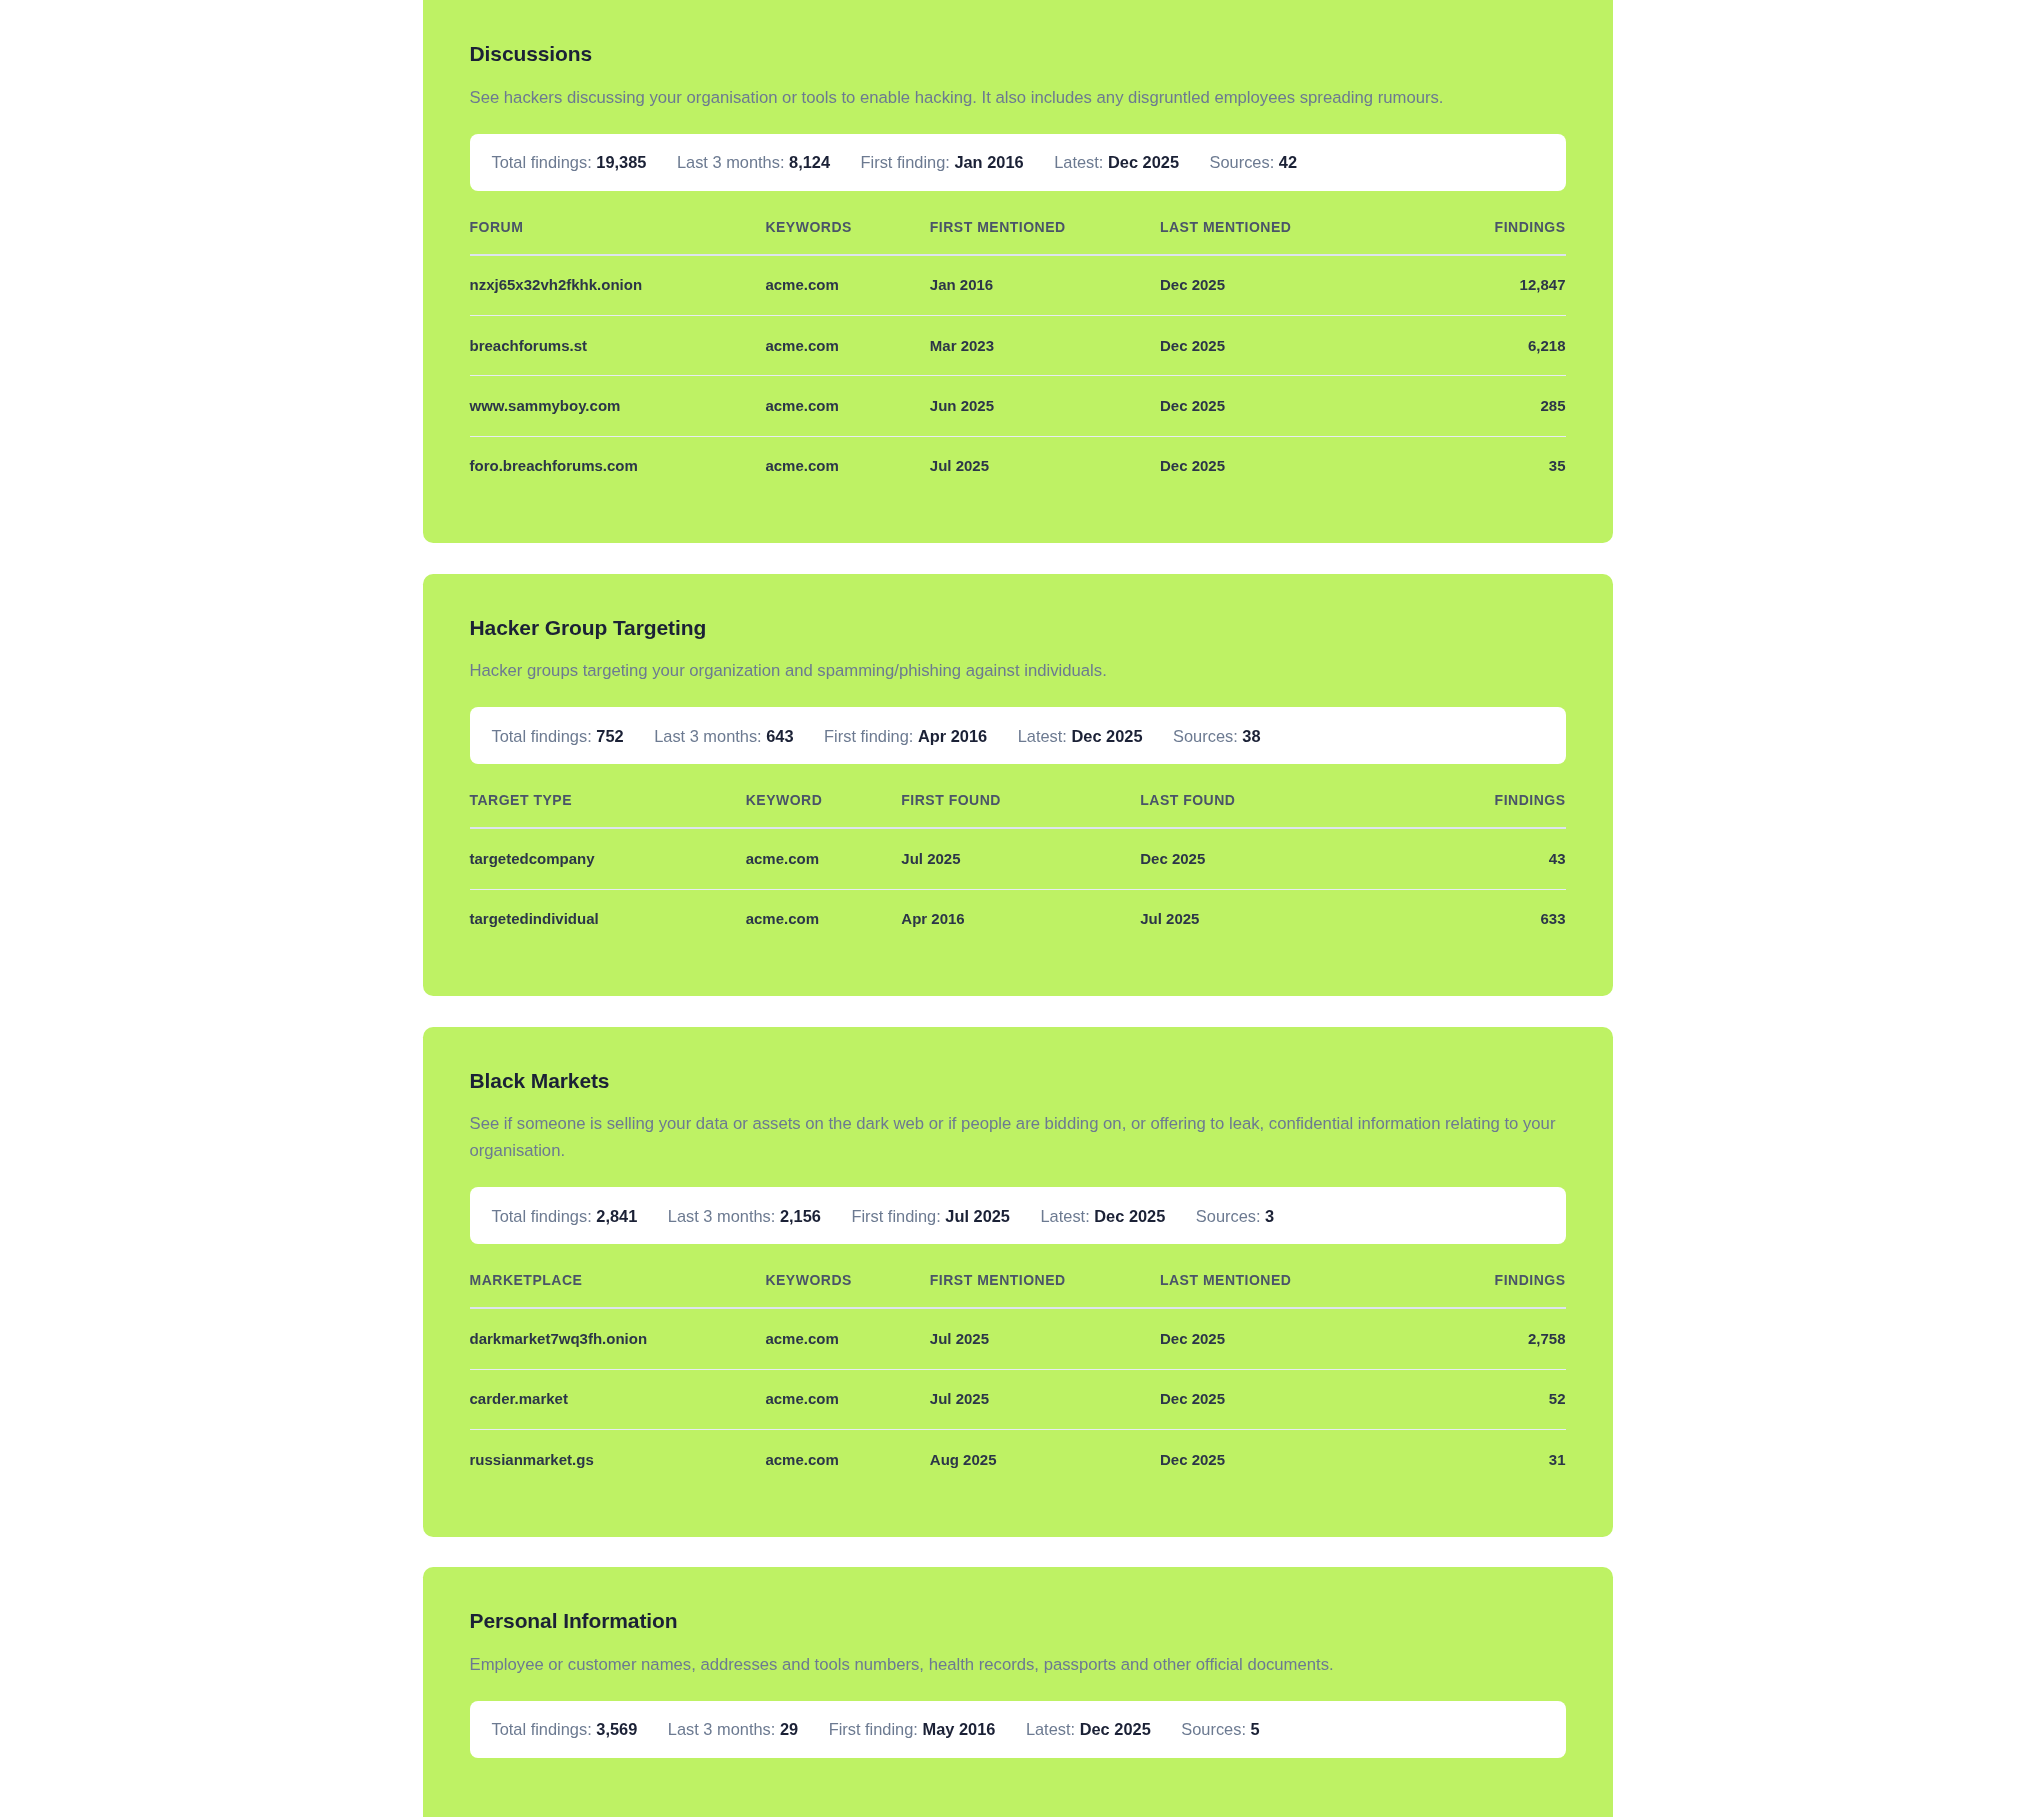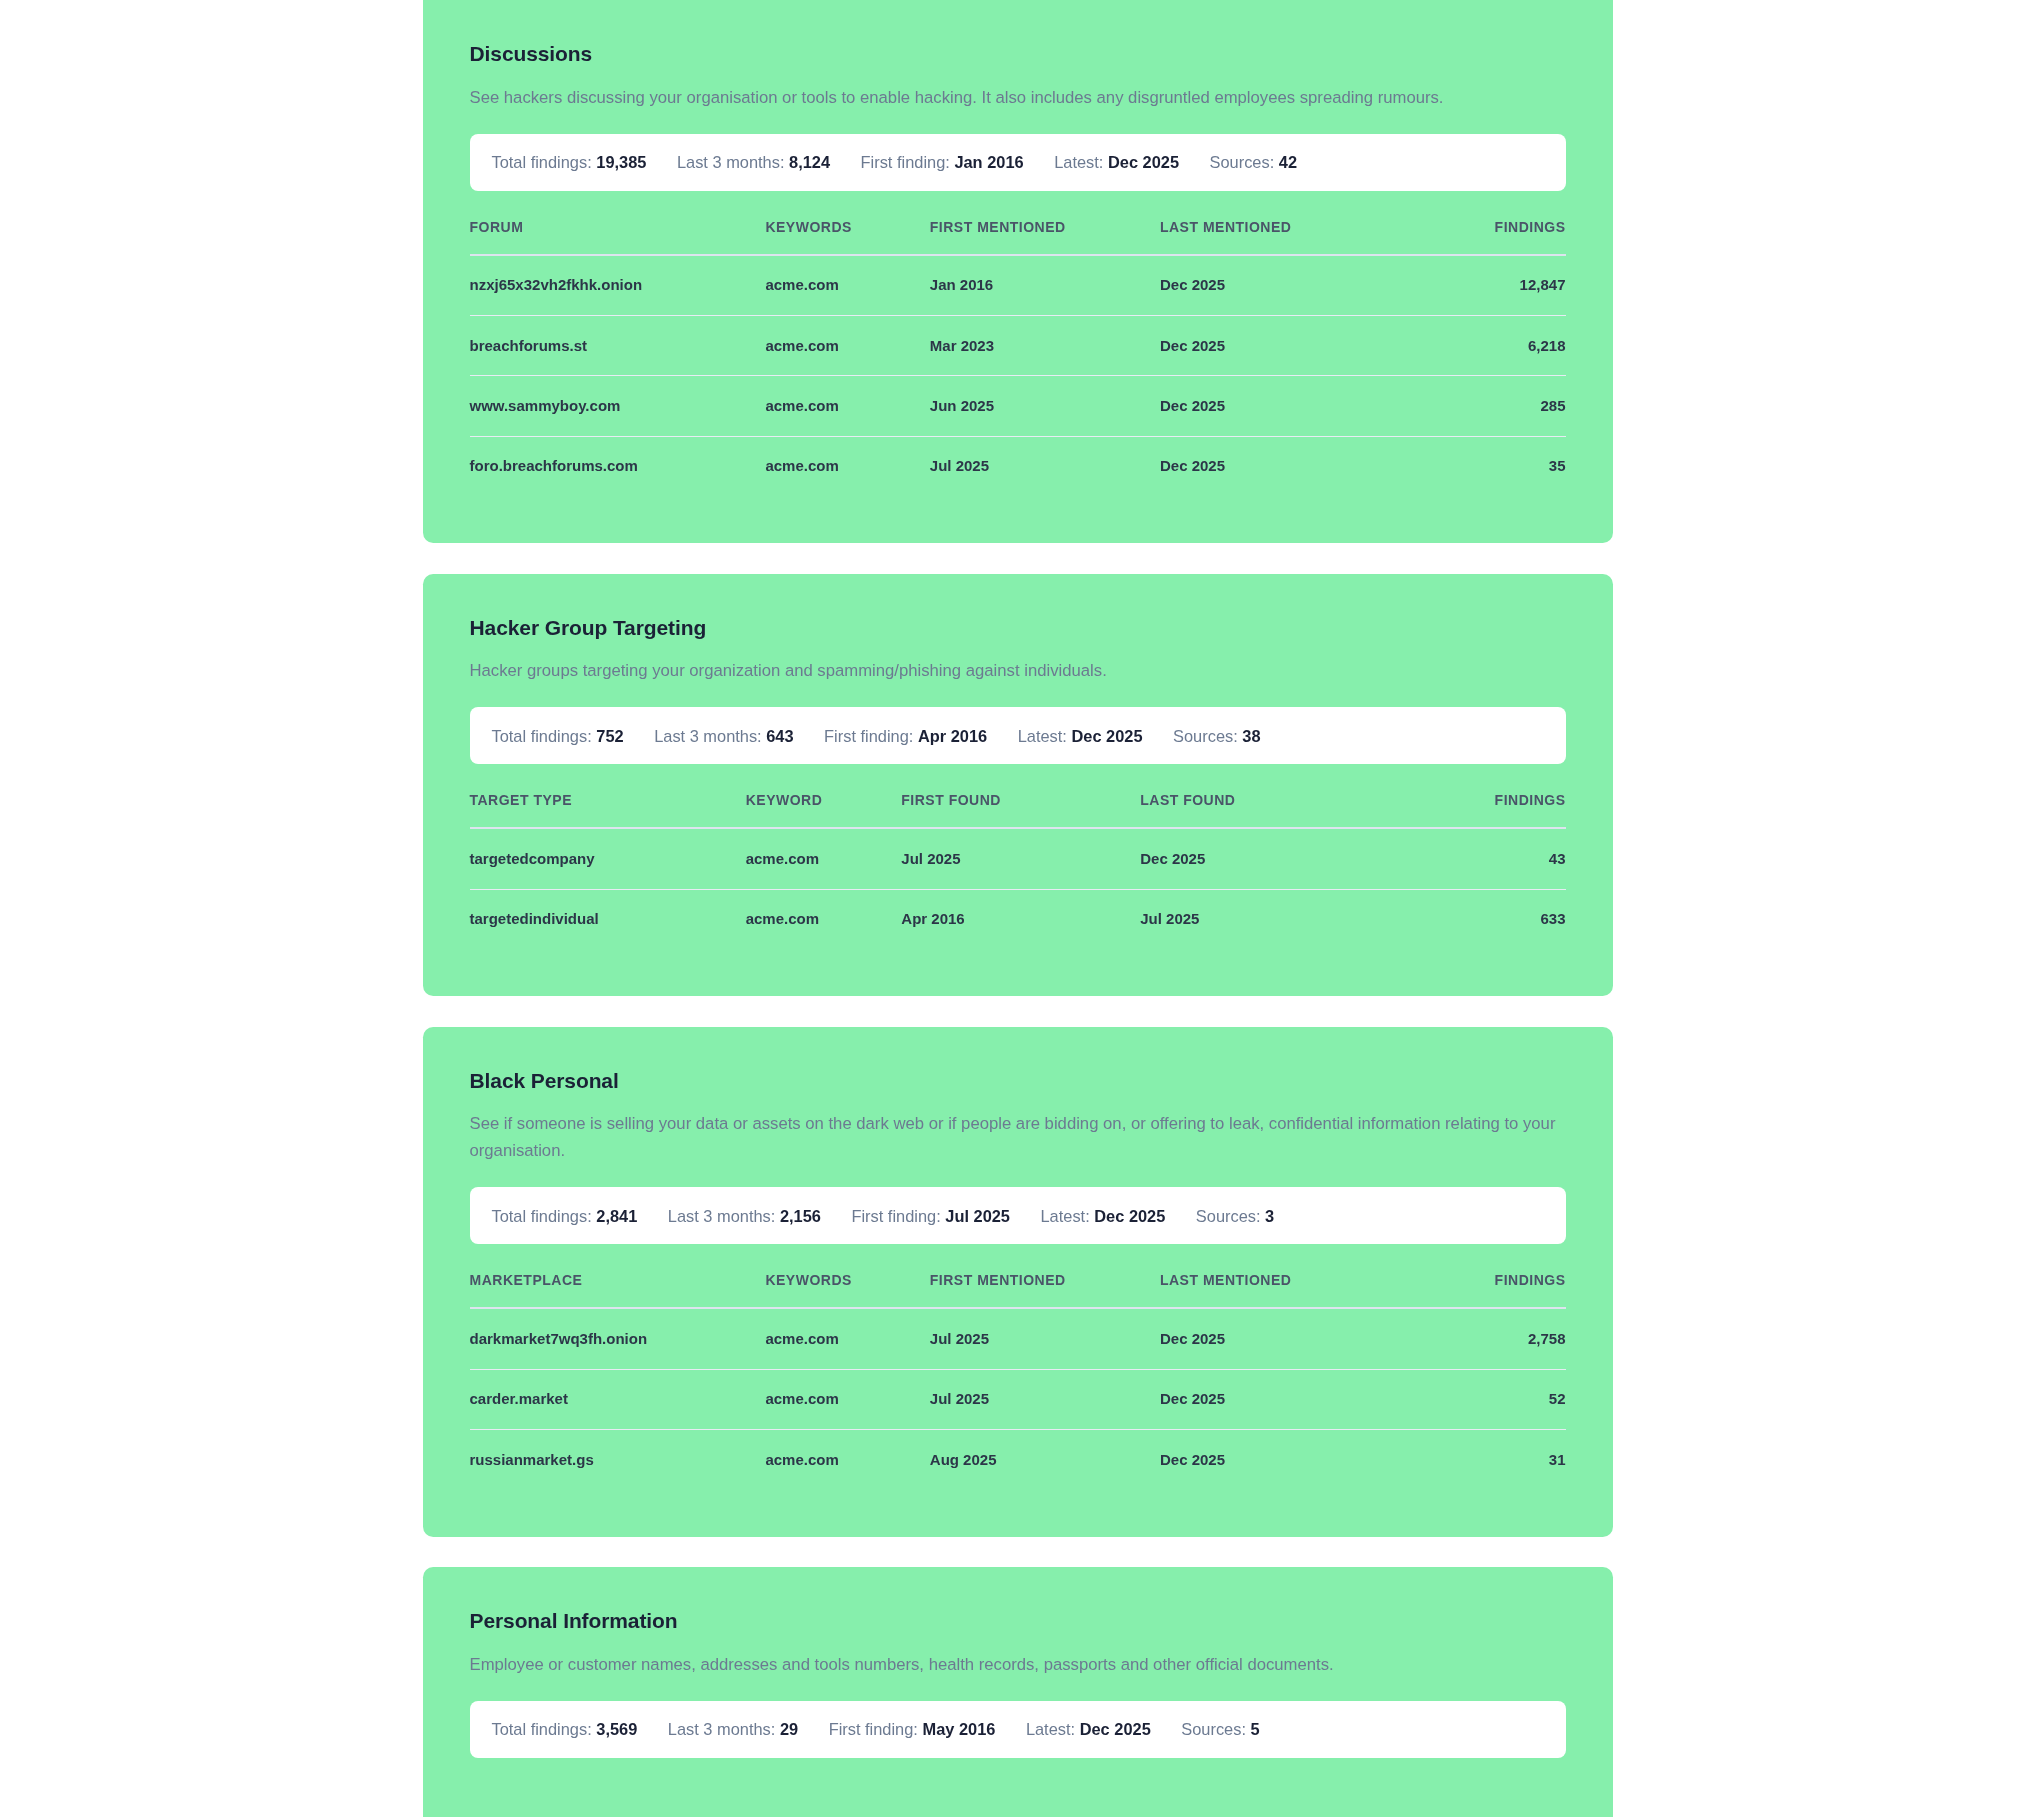--- a/index.html
+++ b/index.html
@@ -15,21 +15,21 @@
   .page {
     width: 2035px;
     min-height: 1817px;
     background: #ffffff;
     padding-top: 0px;
   }
 
   .card {
     width: 1190px;
     margin: 0 auto 30.5px auto;
-    background: #86efac;
+    background: #bef264;
     border-radius: 10.2px;
     padding: 41px 47px 47px 47px;
   }
 
   .card.first { margin-top: 0; border-radius: 0 0 10.2px 10.2px; padding-top: 41px; }
   .card.last  { padding-bottom: 87px; }
 
   .card-title {
     font-size: 21px;
     font-weight: 700;
@@ -210,21 +210,21 @@
               <td class="col-name">targetedindividual</td>
               <td class="col-kw">acme.com</td>
               <td class="col-first">Apr 2016</td>
               <td class="col-last">Jul 2025</td>
               <td class="col-find">633</td>
             </tr>
           </tbody>
         </table>
       </div>
       <div class="card">
-        <div class="card-title">Black Personal</div>
+        <div class="card-title">Black Markets</div>
         <div class="card-desc">See if someone is selling your data or assets on the dark web or if people are bidding on, or offering to leak, confidential information relating to your organisation.</div>
         <div class="summary-bar">
           <span class="summary-item"><span>Total findings:</span> <span class="val">2,841</span></span>
           <span class="summary-item"><span>Last 3 months:</span> <span class="val">2,156</span></span>
           <span class="summary-item"><span>First finding:</span> <span class="val">Jul 2025</span></span>
           <span class="summary-item"><span>Latest:</span> <span class="val">Dec 2025</span></span>
           <span class="summary-item"><span>Sources:</span> <span class="val">3</span></span>
         </div>
         <table class="data-table">
           <thead>

